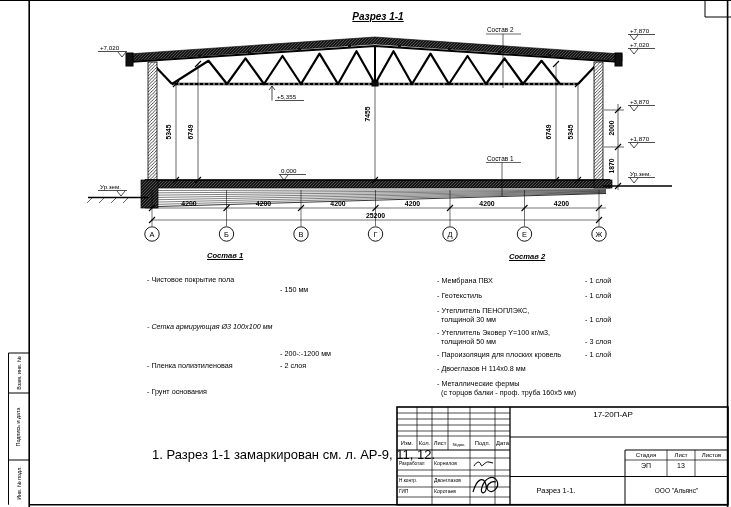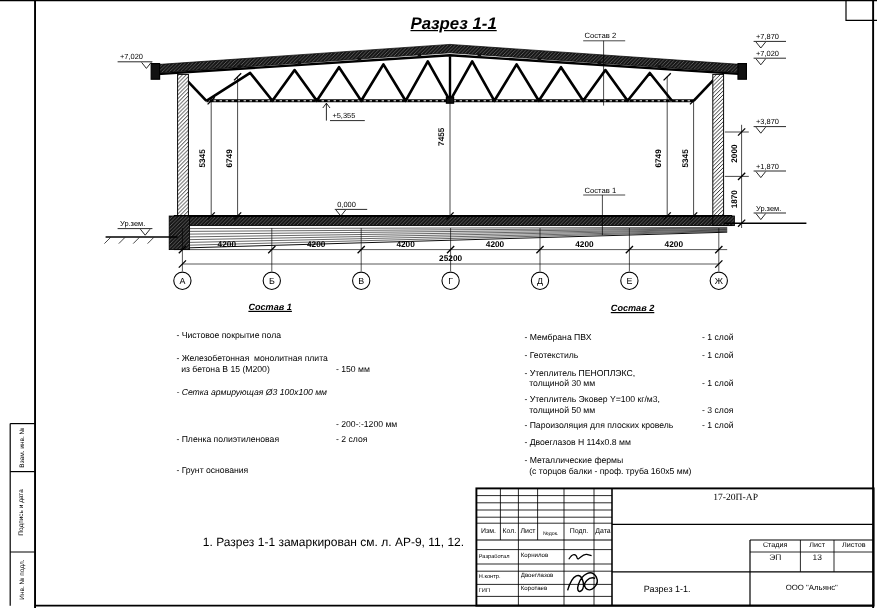--- a/index.html
+++ b/index.html
@@ -1,28 +1,28 @@
 <!DOCTYPE html>
 <html><head>
 <meta charset="utf-8">
 <style>
   html,body{margin:0;padding:0;background:#fff;}
   .sheet{position:relative;width:731px;height:507px;background:#fff;overflow:hidden;
          font-family:"Liberation Sans",sans-serif;color:#000;}
   .sheet svg{position:absolute;left:0;top:0;}
   .abs{position:absolute;}
-  .drawing-title{left:318px;top:11px;width:120px;text-align:center;font-size:14px;
+  .drawing-title{left:318px;top:11px;width:120px;text-align:center;font-size:10px;
     font-style:italic;font-weight:bold;text-decoration:underline;}
   .list{position:absolute;}
   .list-title{position:absolute;font-size:7.6px;font-style:italic;font-weight:bold;
     text-decoration:underline;white-space:nowrap;}
   .li{position:absolute;left:0;width:300px;font-size:7.2px;line-height:9.3px;white-space:pre-wrap;}
   .li .val{position:absolute;bottom:0;white-space:nowrap;}
   .s1 .val{left:133px;} .s2 .val{left:148px;}
-  .note{left:152px;top:447px;font-size:10px;white-space:nowrap;margin-left:17px;}
+  .note{left:152px;top:447px;font-size:13px;white-space:nowrap;}
   .mlab{position:absolute;left:8px;width:21px;display:flex;align-items:center;justify-content:center;}
   .mlab span{transform:rotate(-90deg);white-space:nowrap;font-size:5.4px;}
   .tbt{position:absolute;text-align:center;white-space:nowrap;overflow:hidden;}
   .hdr{font-size:5.8px;top:440px;}
   .role{text-align:left;font-size:4.7px;}
   .fam{text-align:left;font-size:5.1px;}
 </style>
 </head>
 <body>
 
@@ -270,22 +270,21 @@
     <path d="M474,466 c3,-5 6,-5 7,-1 c1,3 4,-4 8,-3 l4,1" stroke-width="1"></path>
     <path d="M473,492 c4,-14 11,-16 13,-7 c2,9 -7,11 -4,2 c3,-9 11,-13 15,-6 c3,6 -5,14 -9,9 c-3,-4 3,-10 8,-8" stroke-width="1.2"></path>
   </g>
 </svg>
 
 <div class="abs drawing-title">Разрез 1-1</div>
 
 <div class="list s1" style="left:147px;top:249px;width:300px;">
   <div class="list-title" style="left:60px;top:2px;">Состав 1</div>
   <div class="li" style="top:26px;"><span class="nm">- Чистовое покрытие пола</span></div>
-  <div class="li" style="top:45px;"><span class="nm">- Железобетонная  монолитная плита
-  из бетона В 15 (М200)</span><span class="val">- 150 мм</span></div>
+  <div class="li" style="top:45px;"><span class="val">- 150 мм</span></div>
   <div class="li" style="top:73px;font-style:italic;"><span class="nm">- Сетка армирующая Ø3 100х100 мм</span></div>
   <div class="li" style="top:91px;margin-top:21px;"><span class="nm">- Пленка полиэтиленовая</span><span class="val">- 2 слоя</span></div>
   <div class="li" style="top:109px;"><span class="val">- 200-:-1200 мм</span></div>
   <div class="li" style="top:138px;"><span class="nm">- Грунт основания</span></div>
 </div>
 
 <div class="list s2" style="left:437px;top:247px;width:300px;">
   <div class="list-title" style="left:72px;top:5px;">Состав 2</div>
   <div class="li" style="top:29px;"><span class="nm">- Мембрана ПВХ</span><span class="val">- 1 слой</span></div>
   <div class="li" style="top:44px;"><span class="nm">- Геотекстиль</span><span class="val">- 1 слой</span></div>
@@ -304,21 +303,21 @@
 <div class="mlab" style="top:353px;height:40px;">
       <span>Взам. инв. №</span>
     </div>
 <div class="mlab" style="top:393px;height:67px;">
       <span>Подпись и дата</span>
     </div>
 <div class="mlab" style="top:460px;height:45px;">
       <span>Инв. № подл.</span>
     </div>
 
-<div class="tbt" style="left:510px;top:410px;width:206px;font-size:8px;font-family:Liberation Serif, serif;">17-20П-АР</div>
+<div class="tbt" style="left:510px;top:410px;width:206px;font-size:8px;">17-20П-АР</div>
 <div class="tbt hdr" style="left:397px;width:20px;">Изм.</div>
 <div class="tbt hdr" style="left:417px;width:15px;">Кол.</div>
 <div class="tbt hdr" style="left:432px;width:16px;">Лист</div>
 <div class="tbt hdr" style="left:448px;width:22px;font-size:4.4px;top:441.5px;">№док.</div>
 <div class="tbt hdr" style="left:470px;width:25px;">Подп.</div>
 <div class="tbt hdr" style="left:495px;width:15px;">Дата</div>
 <div class="tbt role" style="left:399px;top:461px;width:33px;">Разработал</div>
 <div class="tbt fam" style="left:434px;top:460px;width:36px;">Корнилов</div>
 <div class="tbt role" style="left:399px;top:478px;width:33px;">Н.контр.</div>
 <div class="tbt fam" style="left:434px;top:477px;width:36px;">Двоеглазов</div>

